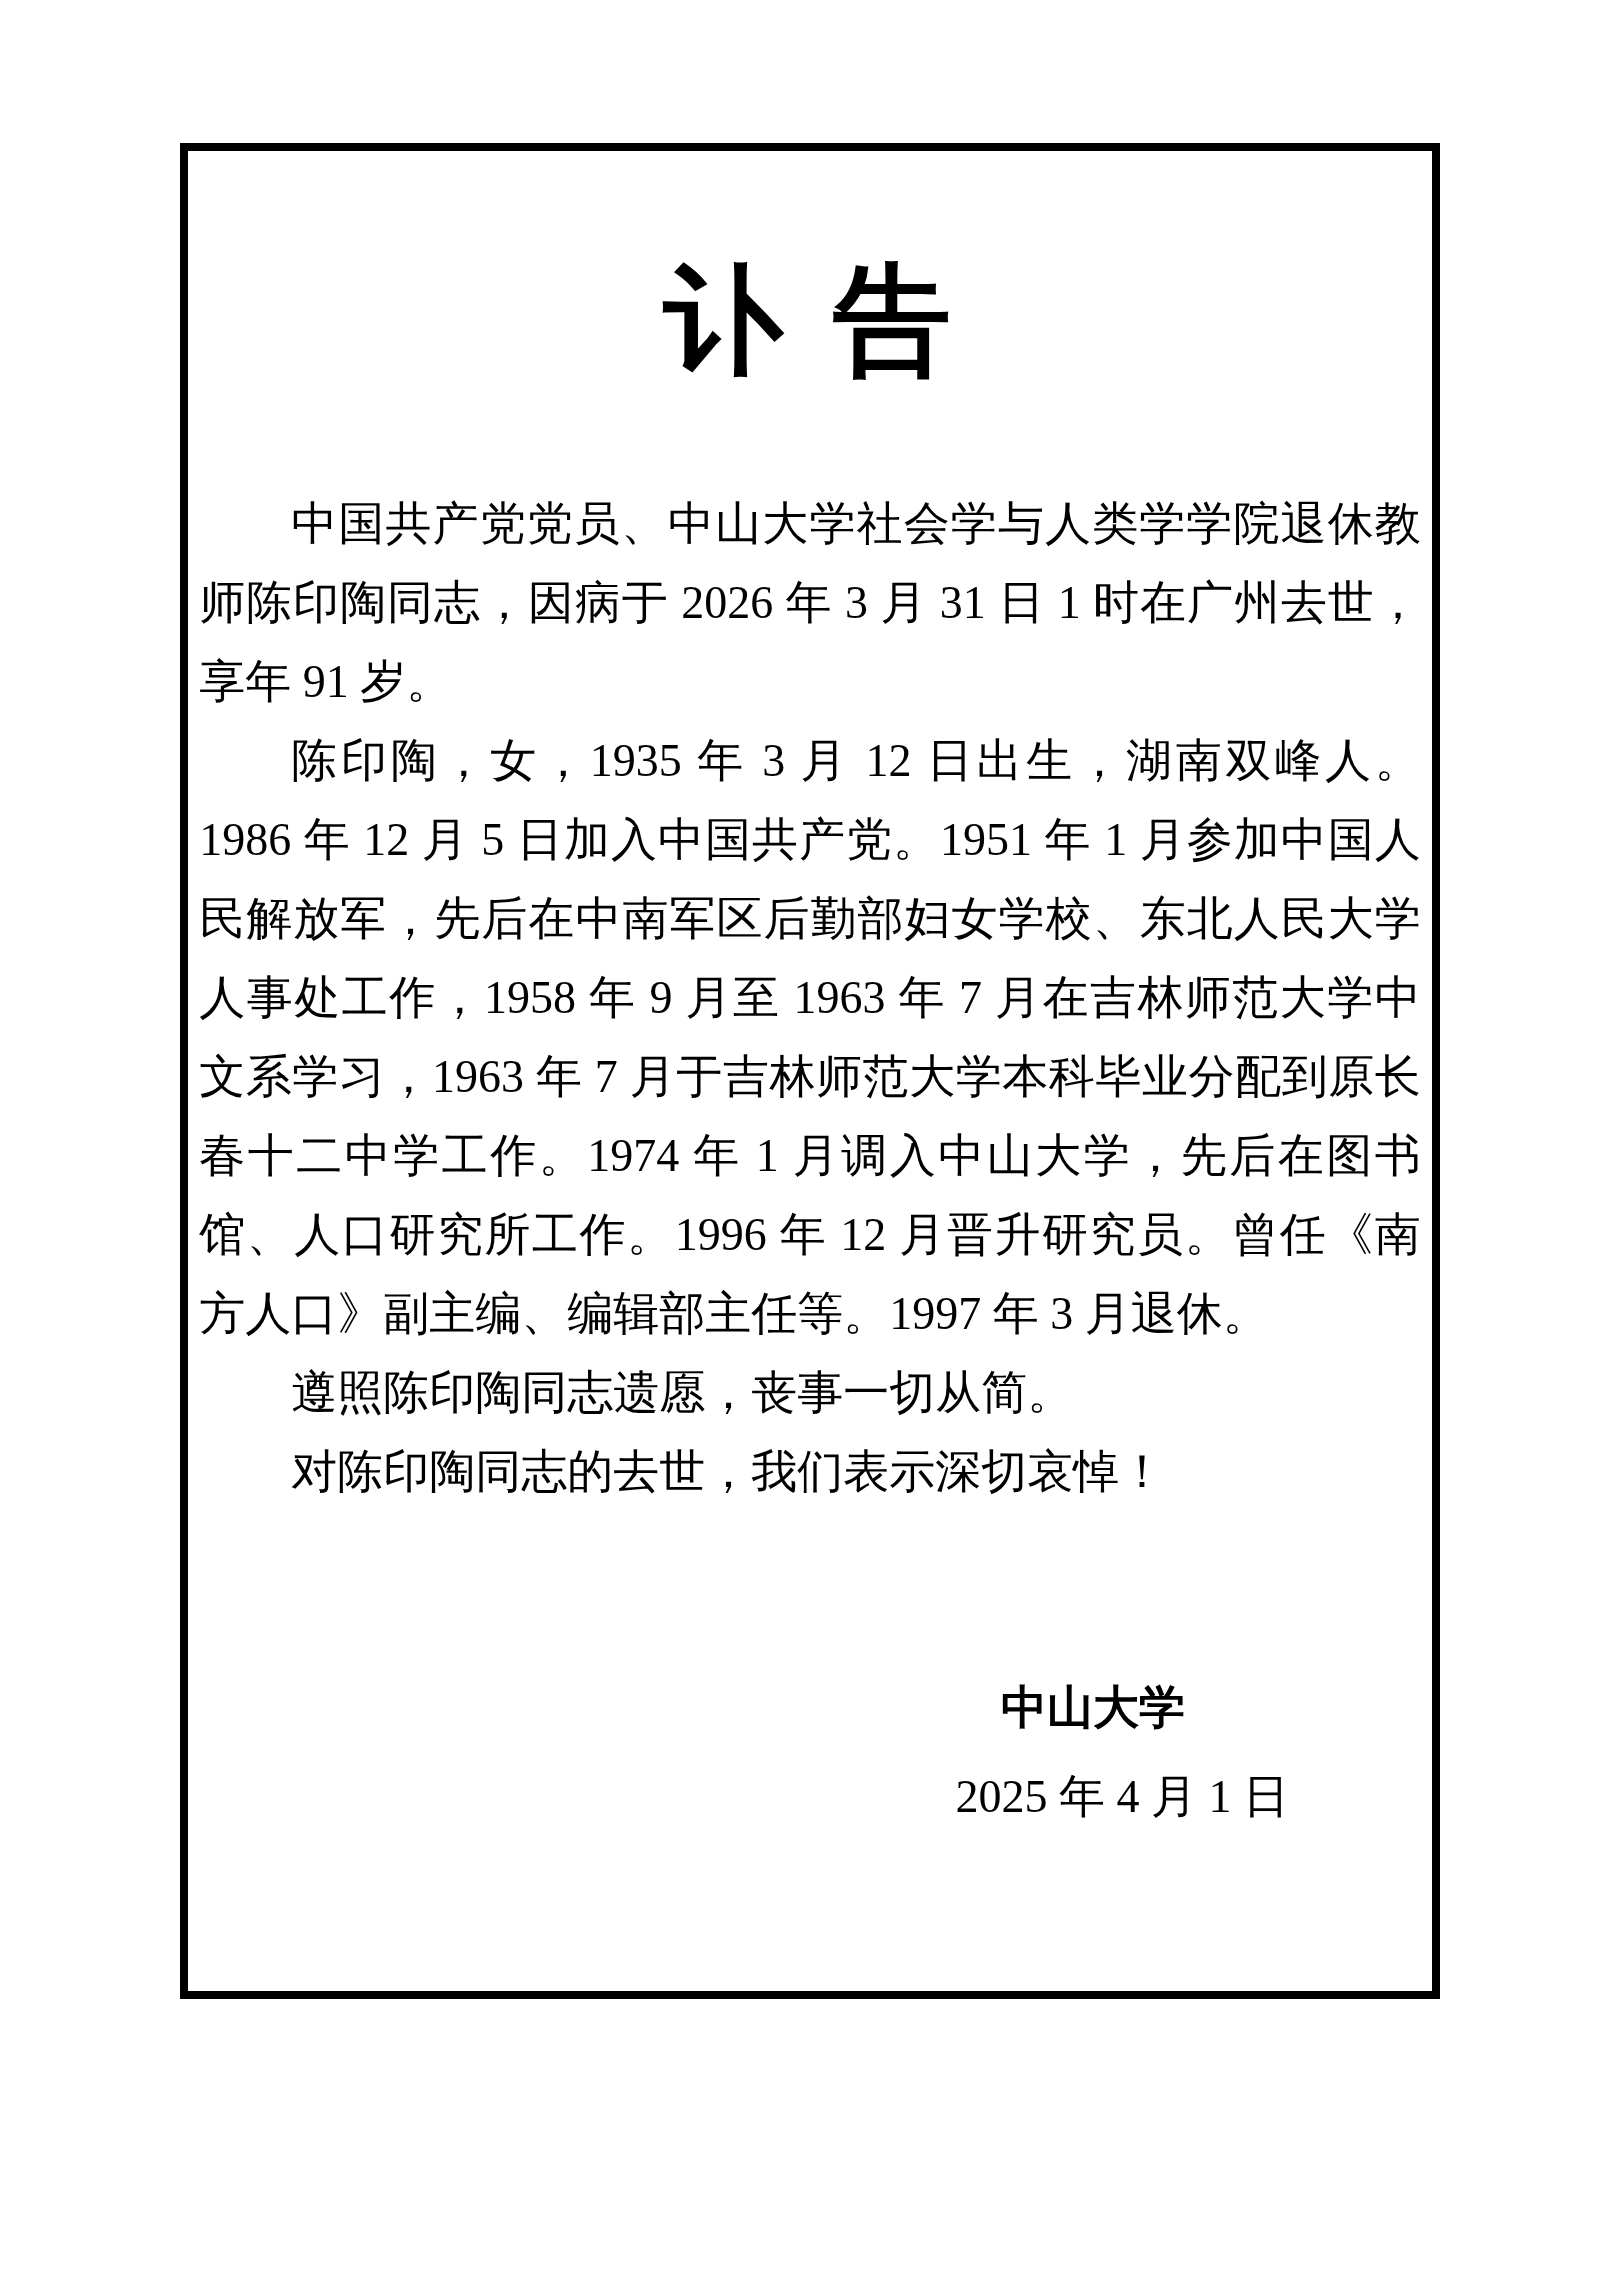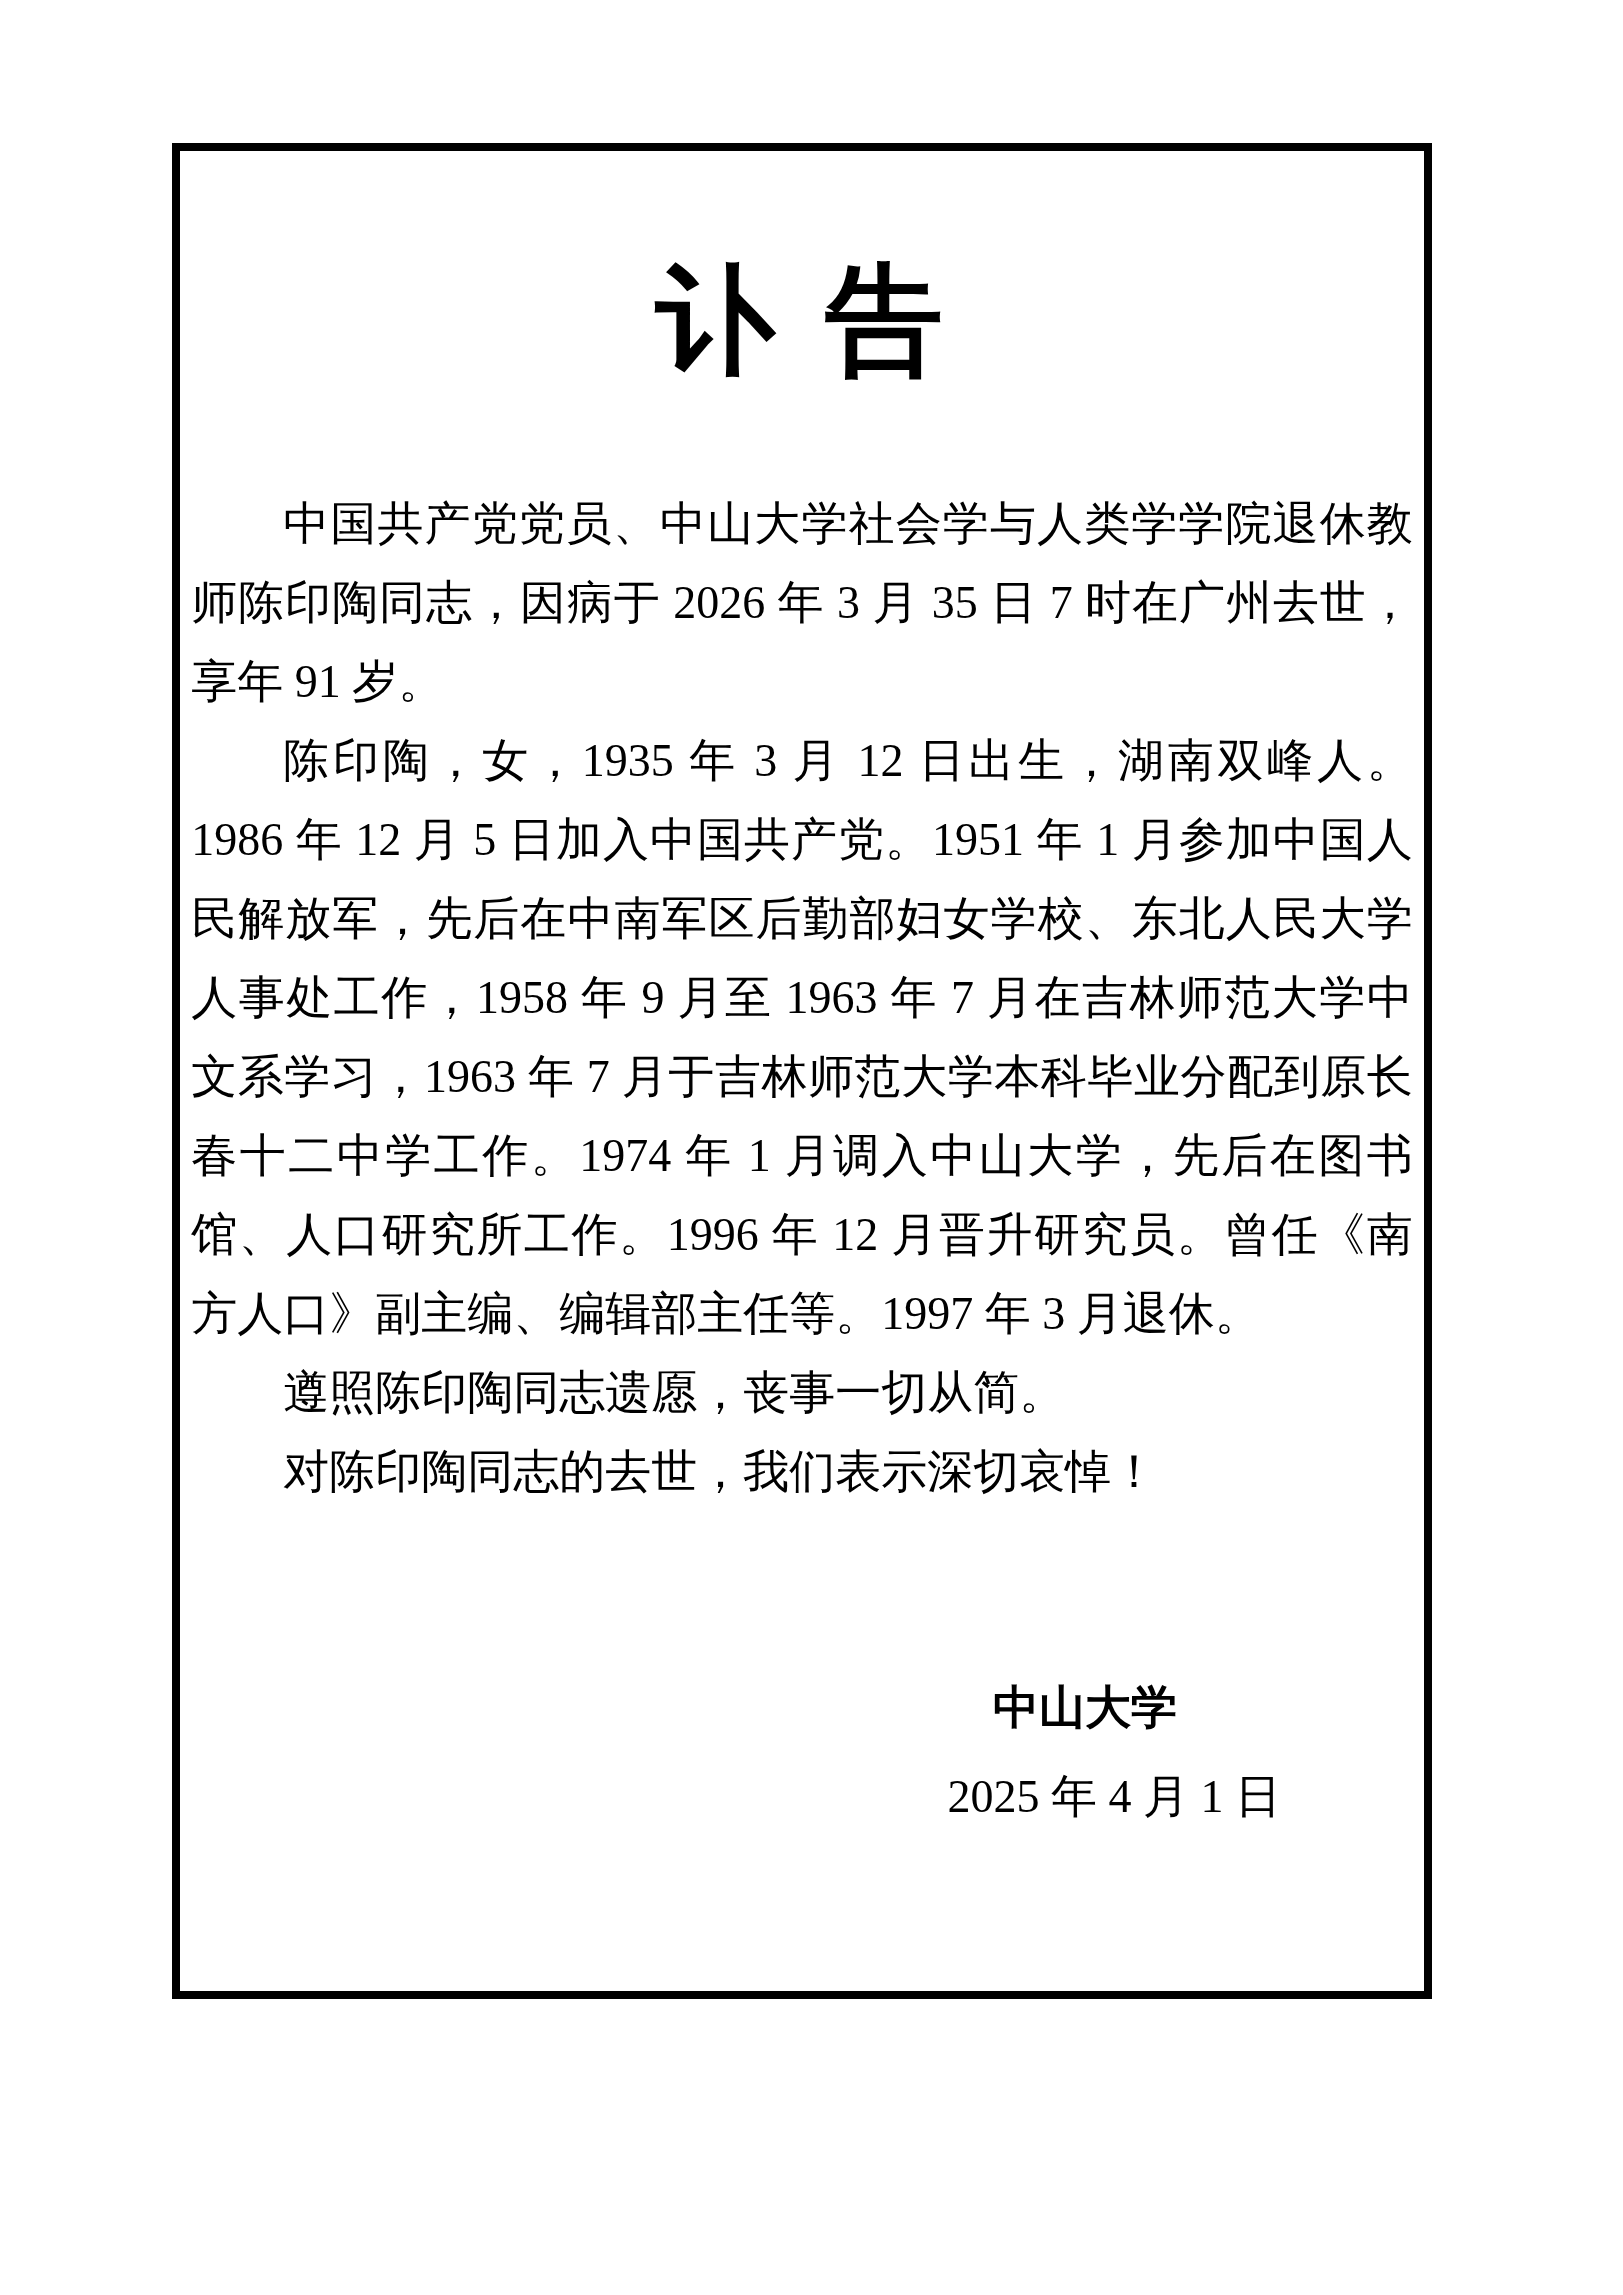--- a/index.html
+++ b/index.html
@@ -7,21 +7,21 @@
     position: relative;
     width: 1623px;
     height: 2295px;
     background: #ffffff;
     font-family: "Liberation Serif", "DejaVu Serif", serif;
     color: #000000;
     overflow: hidden;
   }
   .frame {
     position: absolute;
-    left: 172px;
+    left: 180px;
     top: 143px;
     width: 1260px;
     height: 1856px;
     box-sizing: border-box;
     border: 8.7px solid #000000;
   }
   .notice-title {
     margin: 108px 0 0 0;
     text-align: center;
     font-family: "DejaVu Sans", "Liberation Sans", sans-serif;
@@ -54,21 +54,21 @@
 </style>
 </head>
 <body>
 
 <div class="sheet">
   <div class="frame">
 
     <div class="notice-title">讣 告</div>
 
     <div class="notice-body">
-      <p>中国共产党党员、中山大学社会学与人类学学院退休教师陈印陶同志，因病于 2026 年 3 月 35 日 7 时在广州去世，享年 91 岁。</p>
+      <p>中国共产党党员、中山大学社会学与人类学学院退休教师陈印陶同志，因病于 2026 年 3 月 31 日 1 时在广州去世，享年 91 岁。</p>
       <p>陈印陶，女，1935 年 3 月 12 日出生，湖南双峰人。1986 年 12 月 5 日加入中国共产党。1951 年 1 月参加中国人民解放军，先后在中南军区后勤部妇女学校、东北人民大学人事处工作，1958 年 9 月至 1963 年 7 月在吉林师范大学中文系学习，1963 年 7 月于吉林师范大学本科毕业分配到原长春十二中学工作。1974 年 1 月调入中山大学，先后在图书馆、人口研究所工作。1996 年 12 月晋升研究员。曾任《南方人口》副主编、编辑部主任等。1997 年 3 月退休。</p>
       <p>遵照陈印陶同志遗愿，丧事一切从简。</p>
       <p>对陈印陶同志的去世，我们表示深切哀悼！</p>
     </div>
 
     <div class="sig-line sig-org">中山大学</div>
 
     <div class="sig-line sig-date">2025 年 4 月 1 日</div>
 
   </div>

